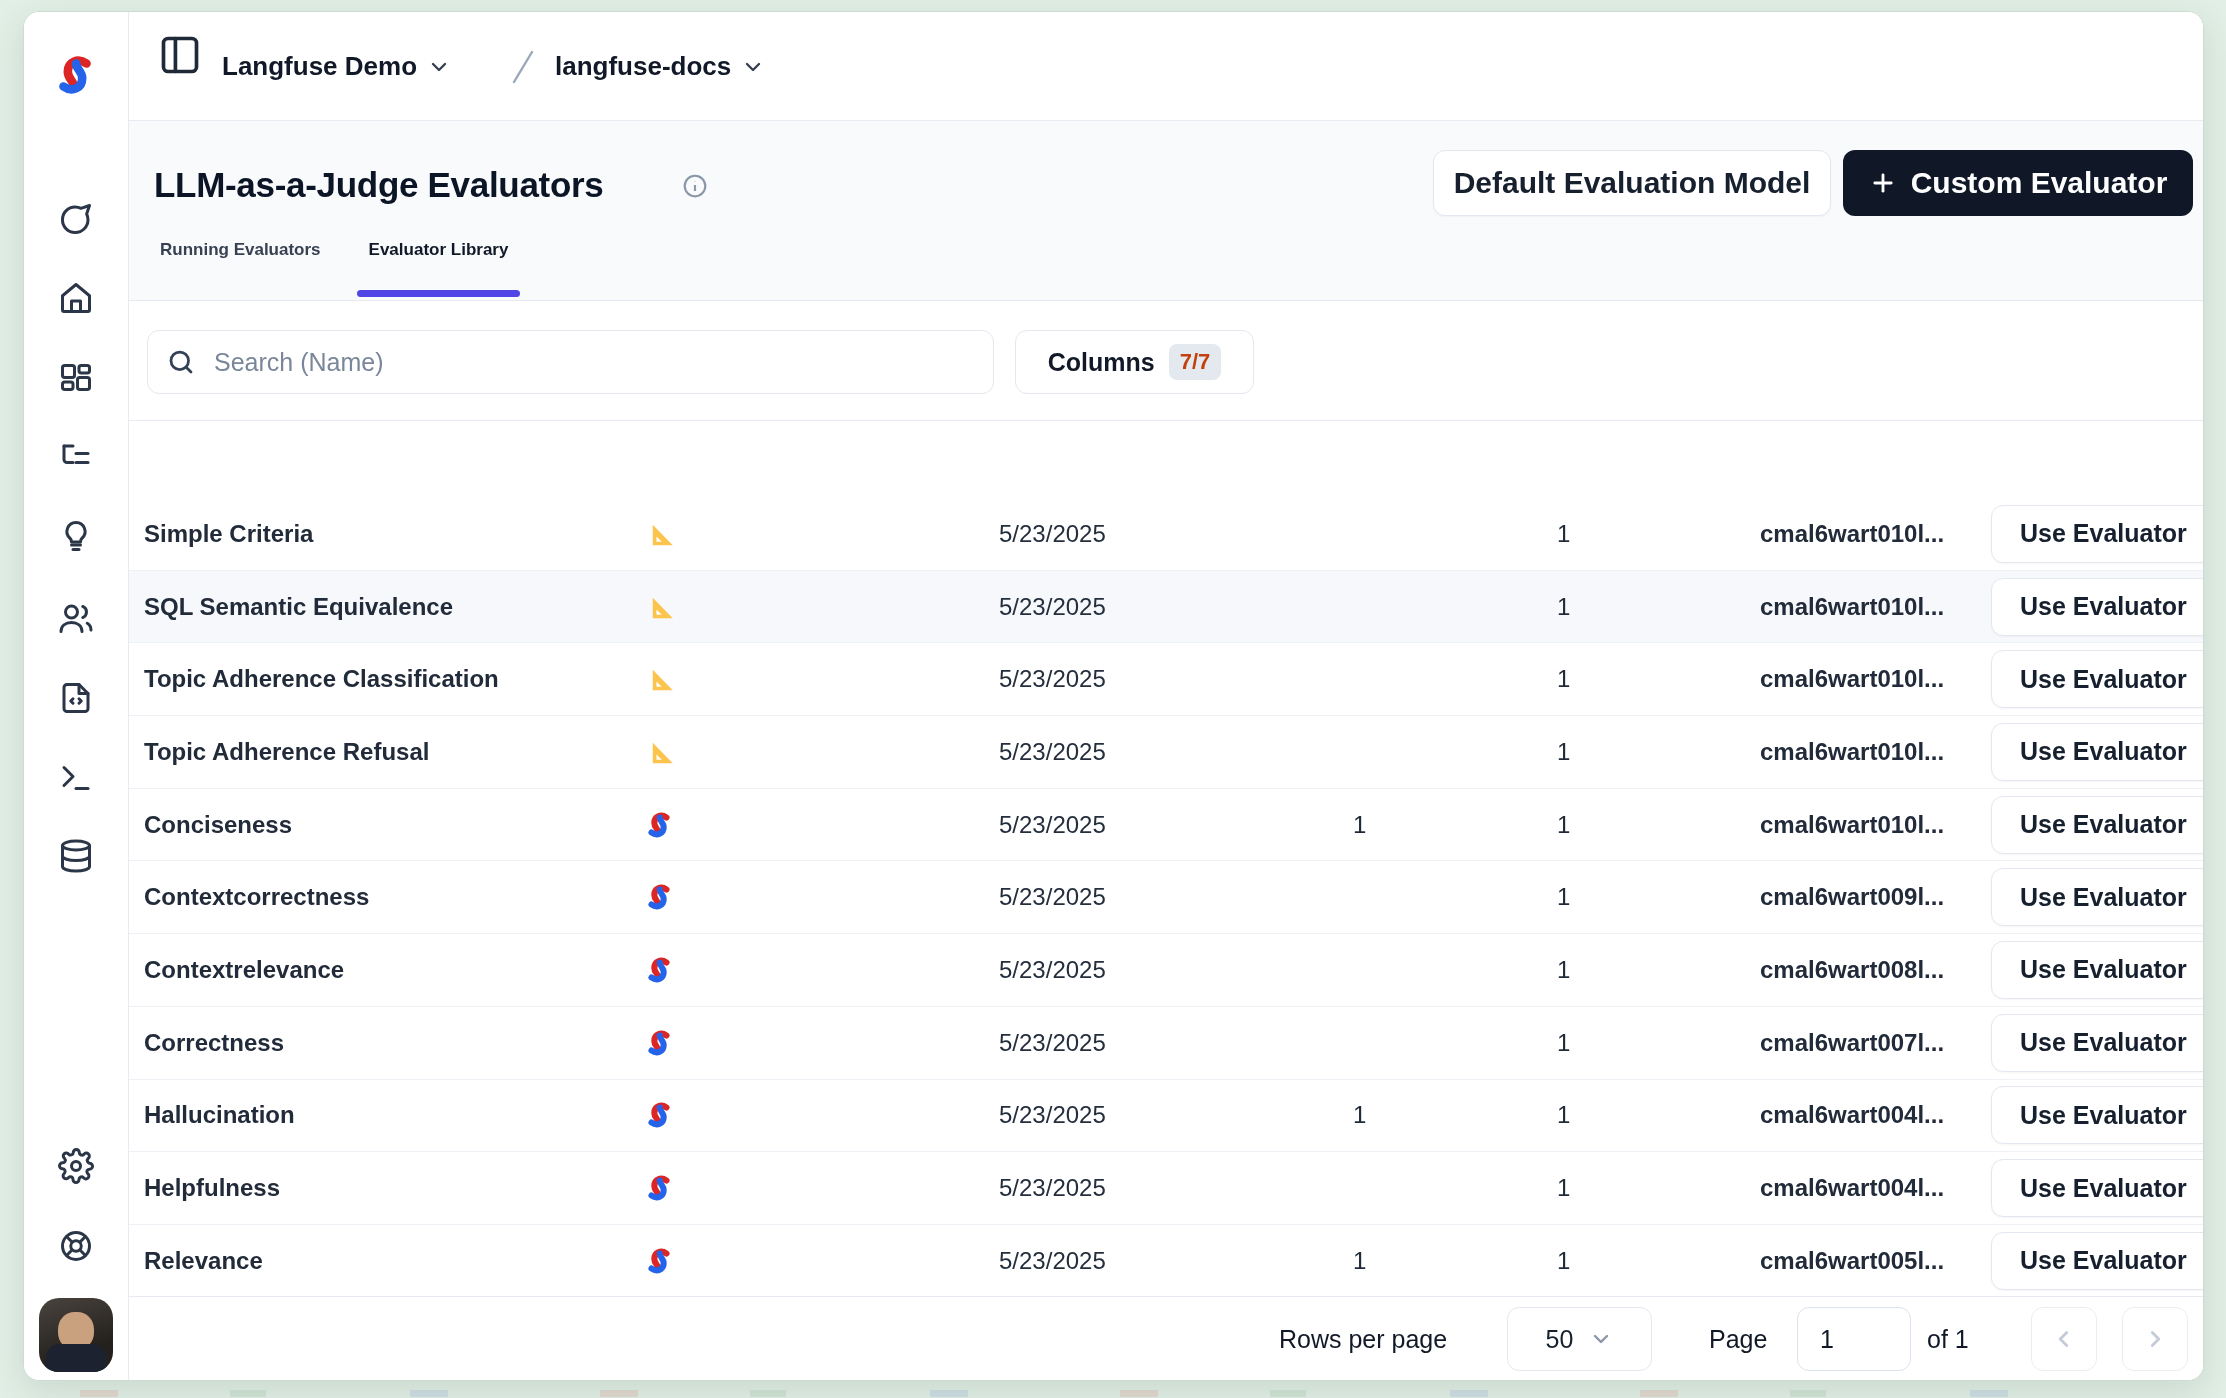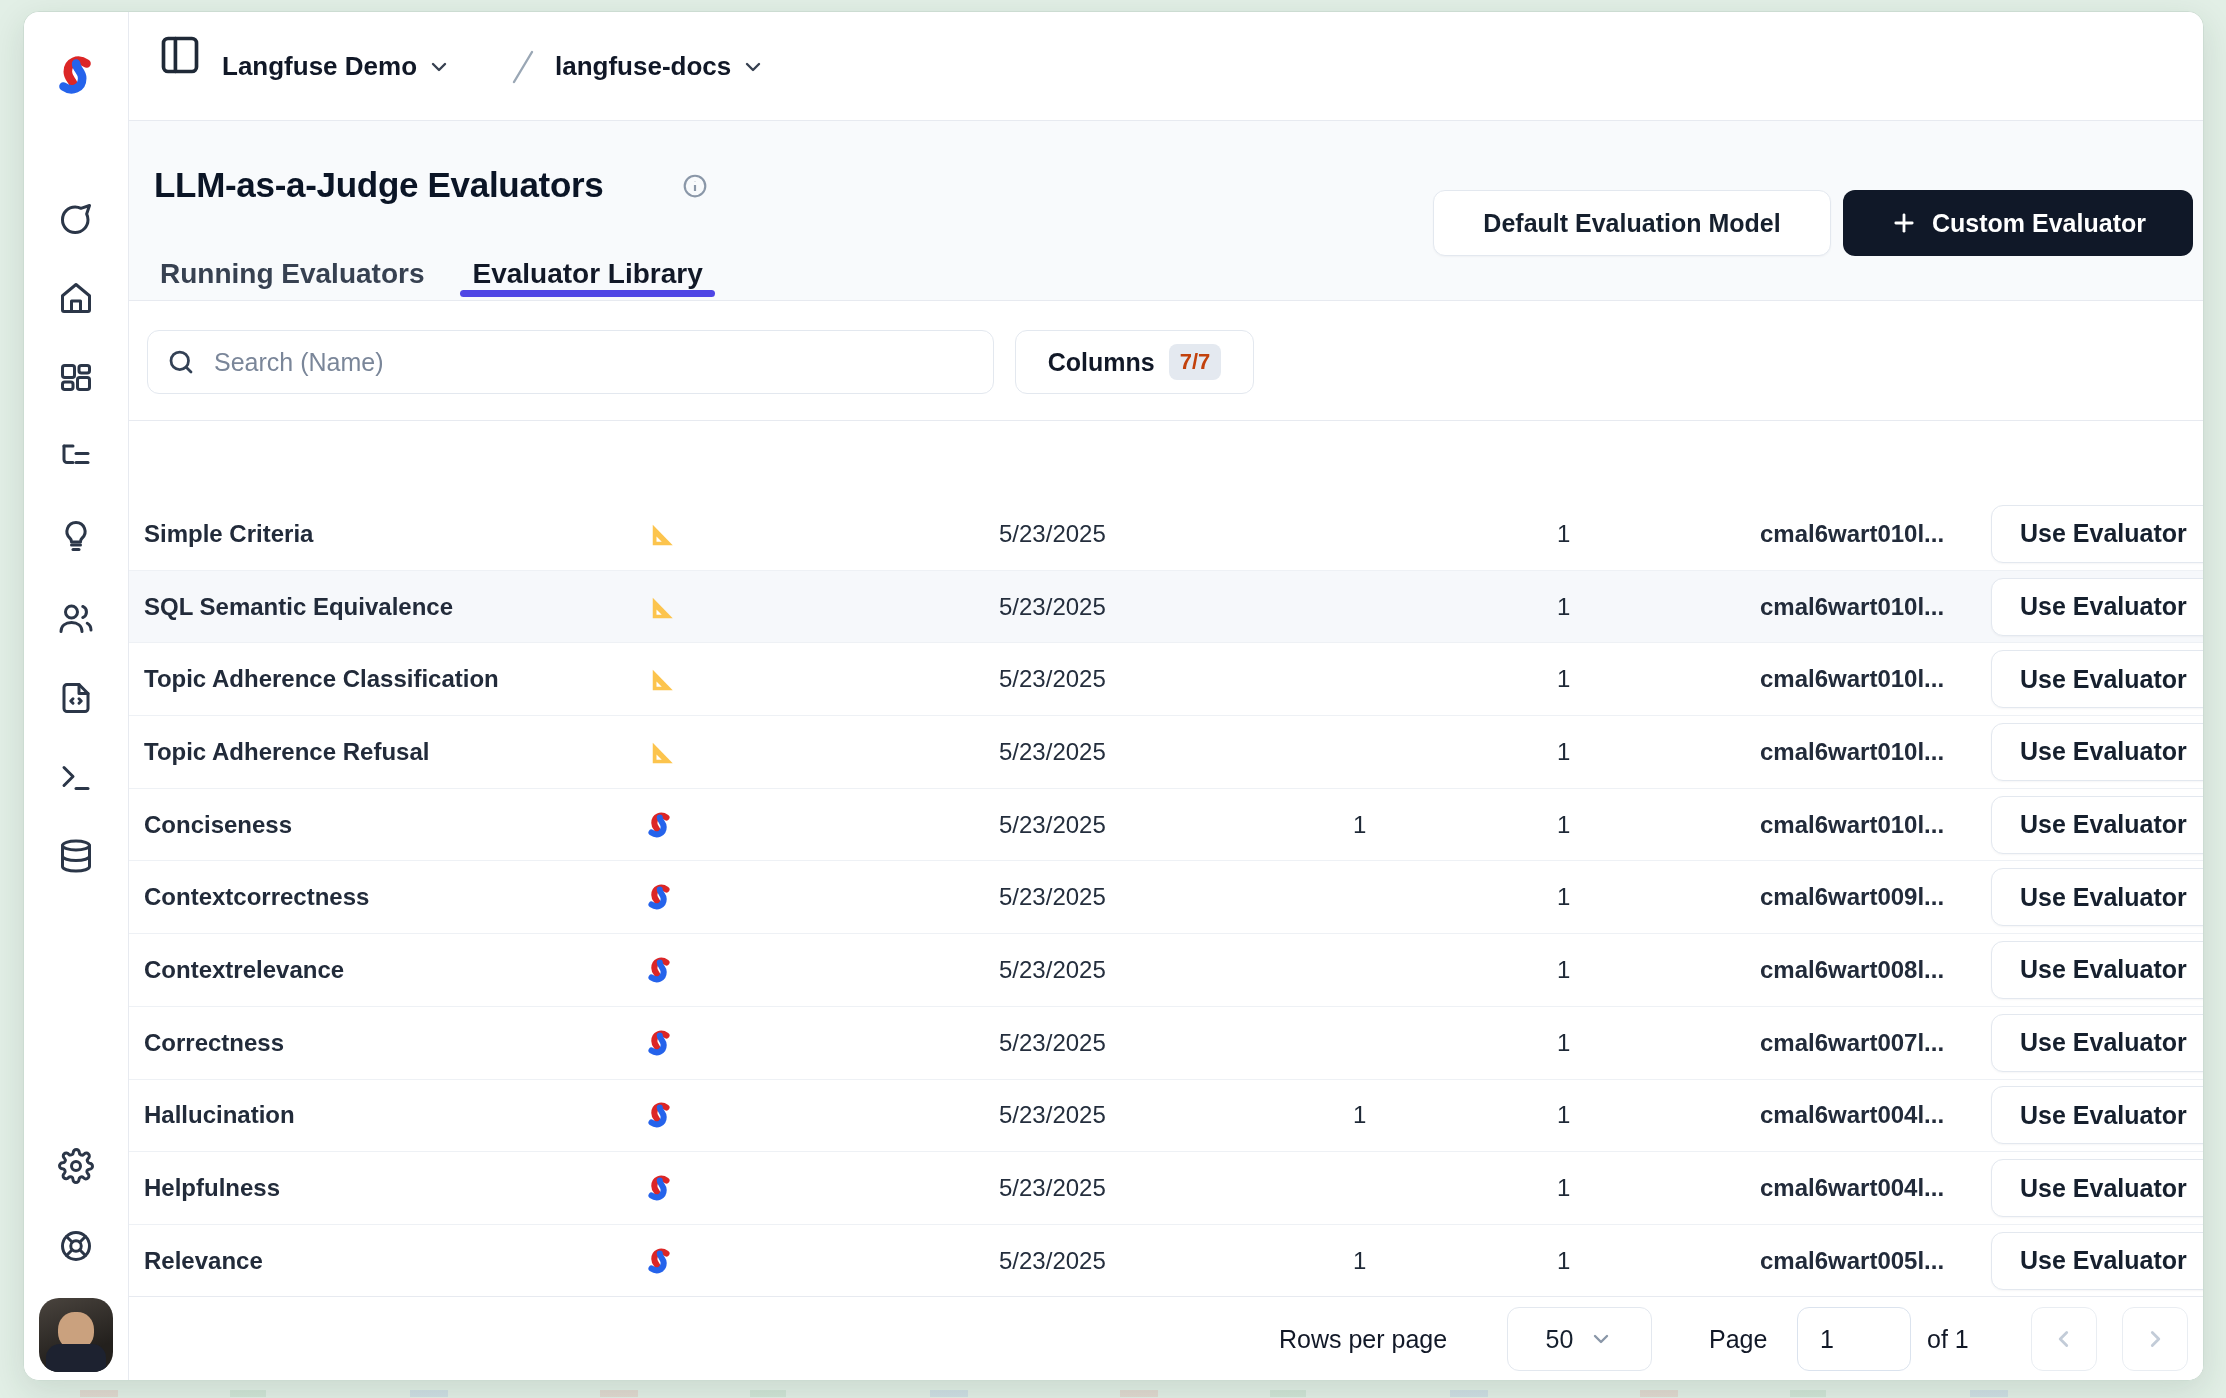--- a/index.html
+++ b/index.html
@@ -67,37 +67,37 @@
     background:#f8fafc; border-bottom:1px solid #e7eaf0;
   }
   .page-title {
     position:absolute; left:25px; top:44px; font-size:35px; font-weight:700;
     color:#0b1526; letter-spacing:-0.3px;
   }
   .info-icon { position:absolute; left:553px; top:52px; width:26px; height:26px;
     color:#8a97a8; }
   .info-icon svg{ width:100%;height:100%; stroke:currentColor; fill:none; stroke-width:2; }
   .btn { display:flex; align-items:center; justify-content:center;
-    font-family:inherit; font-size:25px; font-weight:600; cursor:pointer;margin-top:40px; }
+    font-family:inherit; font-size:30px; font-weight:600; cursor:pointer; }
   .btn-outline {
     position:absolute; left:1304px; top:29px; width:398px; height:66px;
     background:#fff; border:1px solid #e3e8ef; border-radius:12px; color:#16202e;
     box-shadow:0 1px 2px rgba(16,24,40,.04);
   }
   .btn-dark {
     position:absolute; left:1714px; top:29px; width:350px; height:66px;
     background:#101828; border:none; border-radius:12px; color:#fff; gap:14px;
   }
   .plus-icon { width:28px; height:28px; }
   .plus-icon svg { width:100%; height:100%; stroke:#fff; stroke-width:2.4;
     stroke-linecap:round; }
 
   .tabs { position:absolute; left:25px; bottom:0; display:flex; gap:36px; height:60px; }
-  .tab { position:relative; display:flex; align-items:flex-start; font-size:28px;
-    font-weight:600; color:#374151; cursor:pointer; padding:0 6px;margin-top:18px; }
+  .tab { position:relative; display:flex; align-items:flex-start; font-size:17px;
+    font-weight:600; color:#374151; cursor:pointer; padding:0 6px; }
   .tab.active { color:#111827; }
   .tab.active::after {
     content:""; position:absolute; left:-6px; right:-6px; bottom:3px; height:7px;
     border-radius:4px; background:#4f46e5;
   }
 
   
   .content { position:absolute; left:105px; top:289px; right:0; bottom:0; background:#fff; }
   .toolbar { position:absolute; left:0; top:0; right:0; height:120px;
     border-bottom:1px solid #e7eaf0; }

